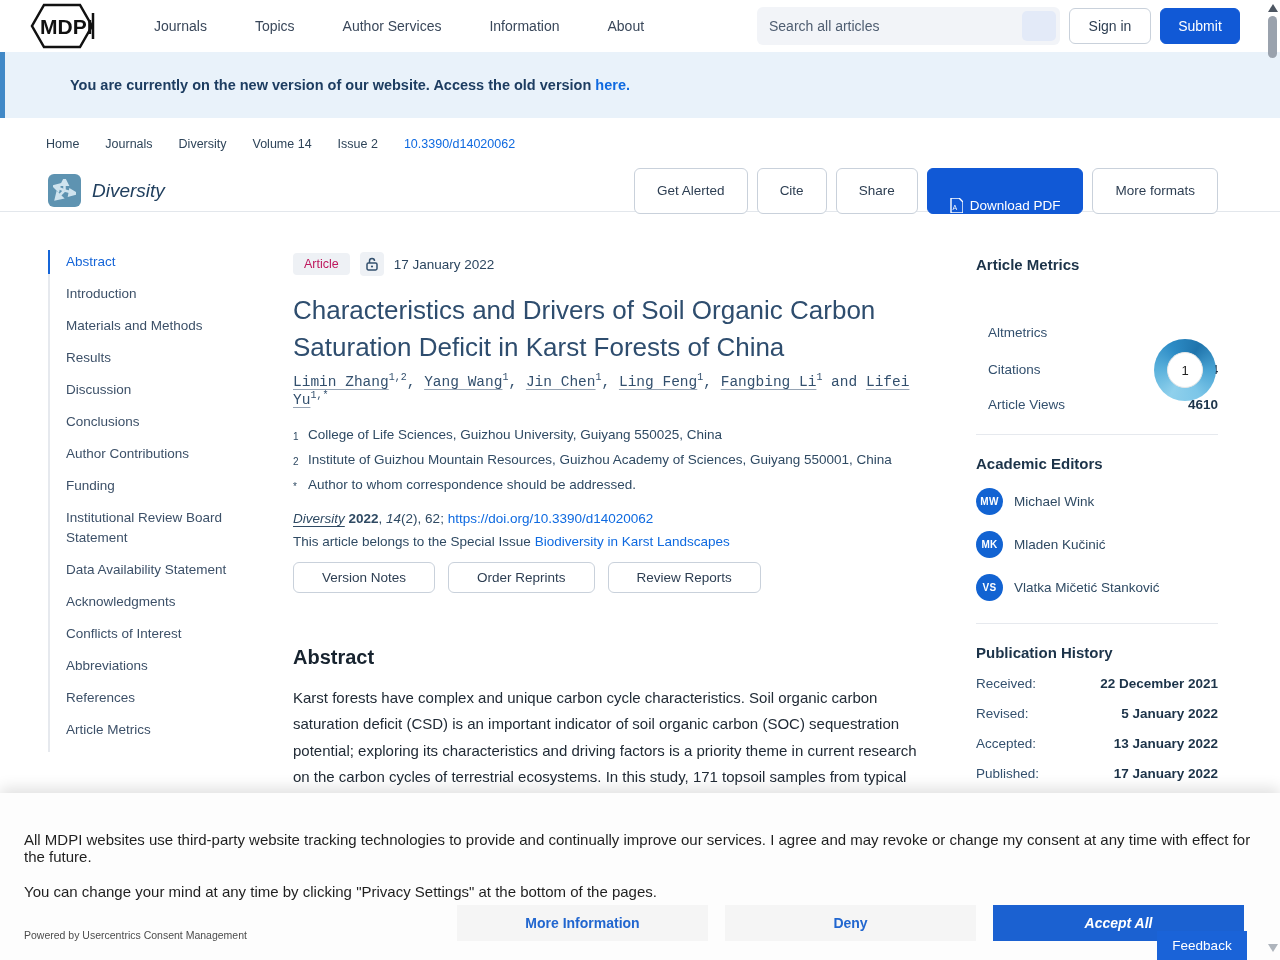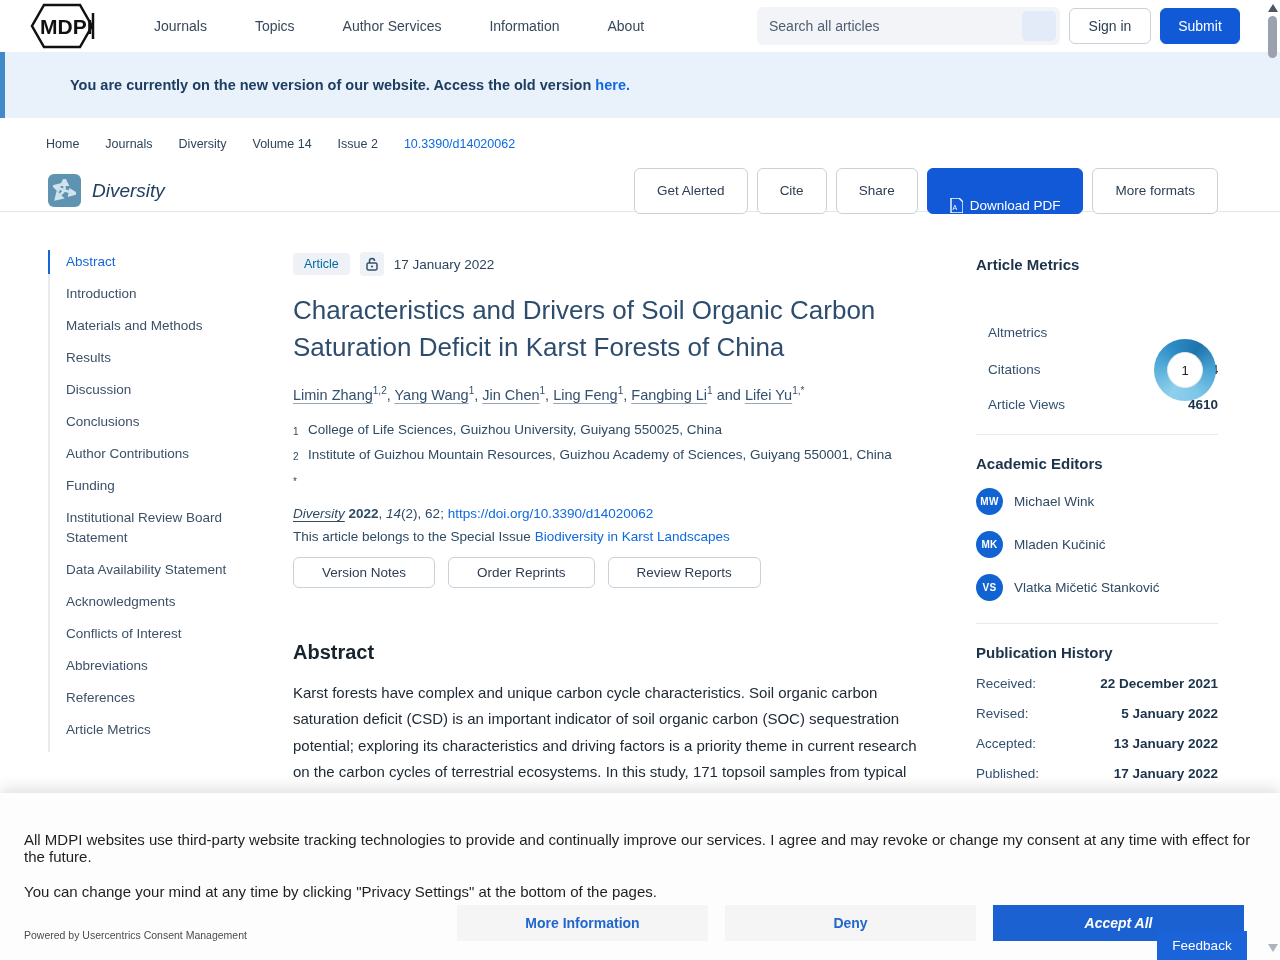--- a/index.html
+++ b/index.html
@@ -40,25 +40,25 @@
 
   
   .toc { position:absolute; left:48px; top:252px; width:234px; border-left:2px solid #e6e9ee; padding-left:16px; }
   .toc-item { position:relative; font-size:13.5px; color:#3c5068; line-height:20px; margin-bottom:12px; cursor:pointer; }
   .toc-item.active { color:#1565d8; }
   .toc-item.active::before { content:""; position:absolute; left:-18px; top:-2px; width:2px; height:24px; background:#1565d8; }
 
   
   .main { position:absolute; left:293px; top:252px; width:643px; }
   .badge-row { display:flex; align-items:center; gap:10px; height:24px; }
-  .type-badge { background:#eef1f5; border-radius:4px; padding:4px 11px; font-size:12.5px; color:#0369a1; }
+  .type-badge { background:#eef1f5; border-radius:4px; padding:4px 11px; font-size:12.5px; color:#be185d; }
   .oa-chip { width:24px; height:24px; background:#eef1f5; border-radius:4px; display:flex; align-items:center; justify-content:center; }
   .pub-date { font-size:13.5px; color:#2c4660; }
   .title { margin-top:16px; font-size:26px; line-height:37px; font-weight:500; color:#2e4d6e; }
-  .authors { margin-top:19px; font-size:14.5px; color:#33506e; }
+  .authors { margin-top:6px; font-size:14.5px; color:#33506e;font-family:Liberation Mono, monospace; }
   .authors a { color:#33506e; text-decoration:underline; text-decoration-color:#96a4b4; text-underline-offset:3px; }
   .authors sup { font-size:10px; }
   .affils { margin-top:15px; }
   .affil { display:flex; font-size:13.5px; color:#2f4a63; line-height:23px; }
   .affil sup { width:15px; flex:none; font-size:10px; padding-top:2px; }
   .citation { margin-top:13px; font-size:13.5px; color:#2f4a63; }
   .citation .jital { font-style:italic; text-decoration:underline; text-underline-offset:3px; color:#2f4a63; }
   .citation .bold { font-weight:bold; }
   .citation .ital { font-style:italic; }
   .citation a { color:#0f6ae0; text-decoration:none; }
@@ -224,20 +224,21 @@
       <div class="affil">
           <sup>1</sup>
           <span>College of Life Sciences, Guizhou University, Guiyang 550025, China</span>
         </div>
       <div class="affil">
           <sup>2</sup>
           <span>Institute of Guizhou Mountain Resources, Guizhou Academy of Sciences, Guiyang 550001, China</span>
         </div>
       <div class="affil">
           <sup>*</sup>
+          <span>Author to whom correspondence should be addressed.</span>
         </div>
     </div>
 
     <div class="citation">
       <a href="#" class="jital">Diversity</a><span class="bold"> 2022</span><span>, </span><span class="ital">14</span><span>(2), 62; </span><a href="#">https://doi.org/10.3390/d14020062</a>
     </div>
 
     <div class="special">
       <span>This article belongs to the Special Issue </span><a href="#">Biodiversity in Karst Landscapes</a>
     </div>

